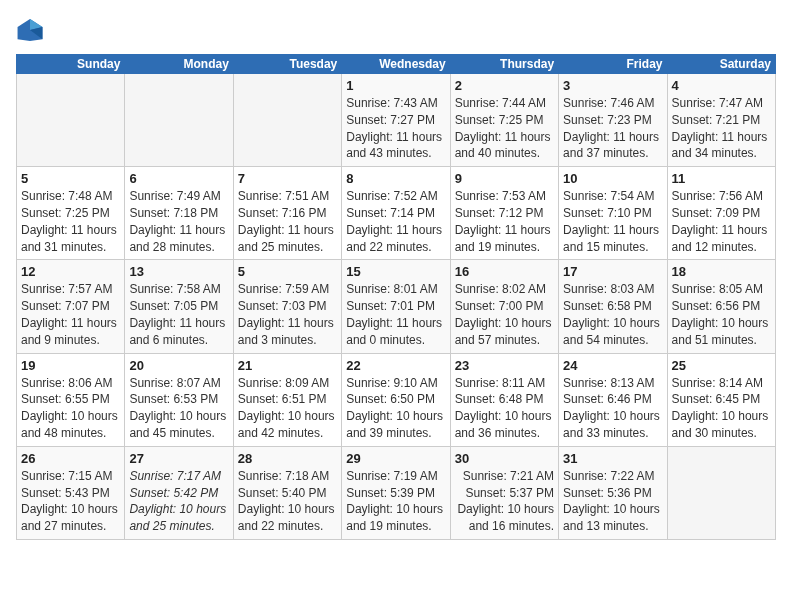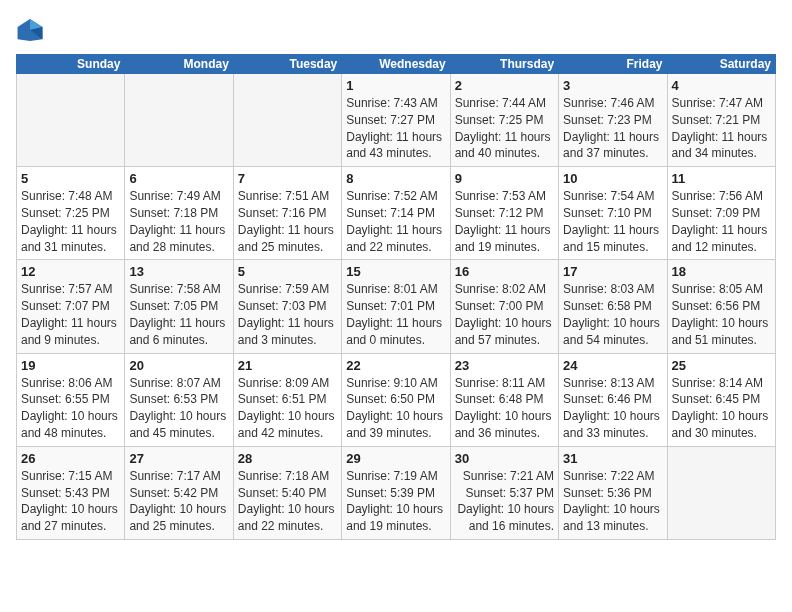--- a/index.html
+++ b/index.html
@@ -284,21 +284,21 @@
       </tr>
       <tr>
         <td>
           <div class="day-number">26</div>
           <div class="day-info" style="white-space: pre-line;">Sunrise: 7:15 AM
 Sunset: 5:43 PM
 Daylight: 10 hours and 27 minutes.</div>
         </td>
         <td>
           <div class="day-number">27</div>
-          <div class="day-info" style="white-space: pre-line;">Sunrise: 7:17 AM
+          <div class="day-info" style="white-space: pre-line; font-style: italic;">Sunrise: 7:17 AM
 Sunset: 5:42 PM
 Daylight: 10 hours and 25 minutes.</div>
         </td>
         <td>
           <div class="day-number">28</div>
           <div class="day-info" style="white-space: pre-line;">Sunrise: 7:18 AM
 Sunset: 5:40 PM
 Daylight: 10 hours and 22 minutes.</div>
         </td>
         <td>

